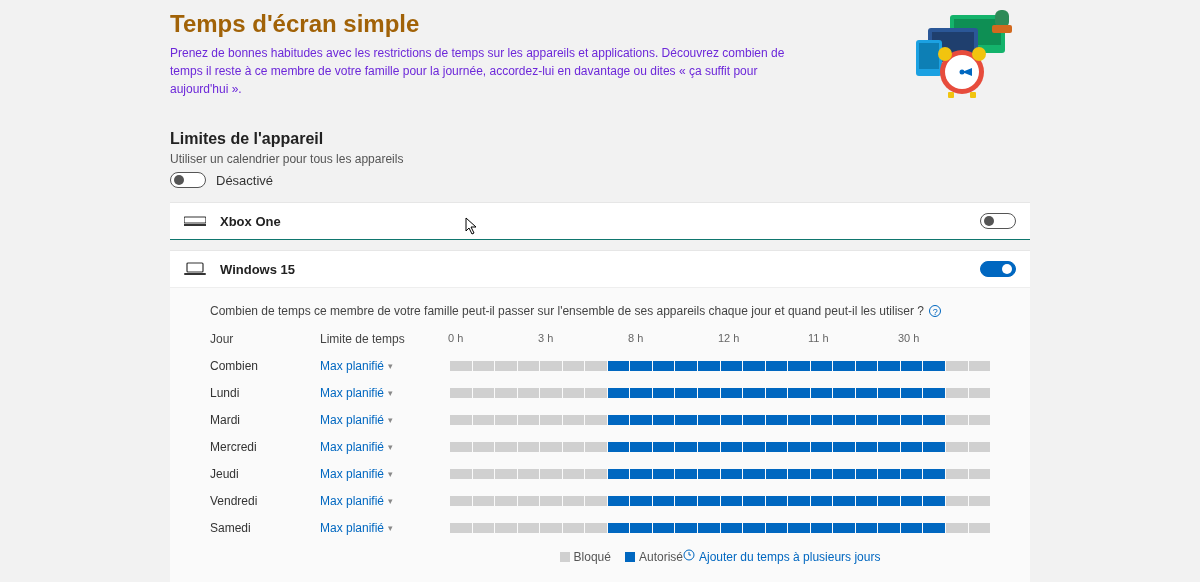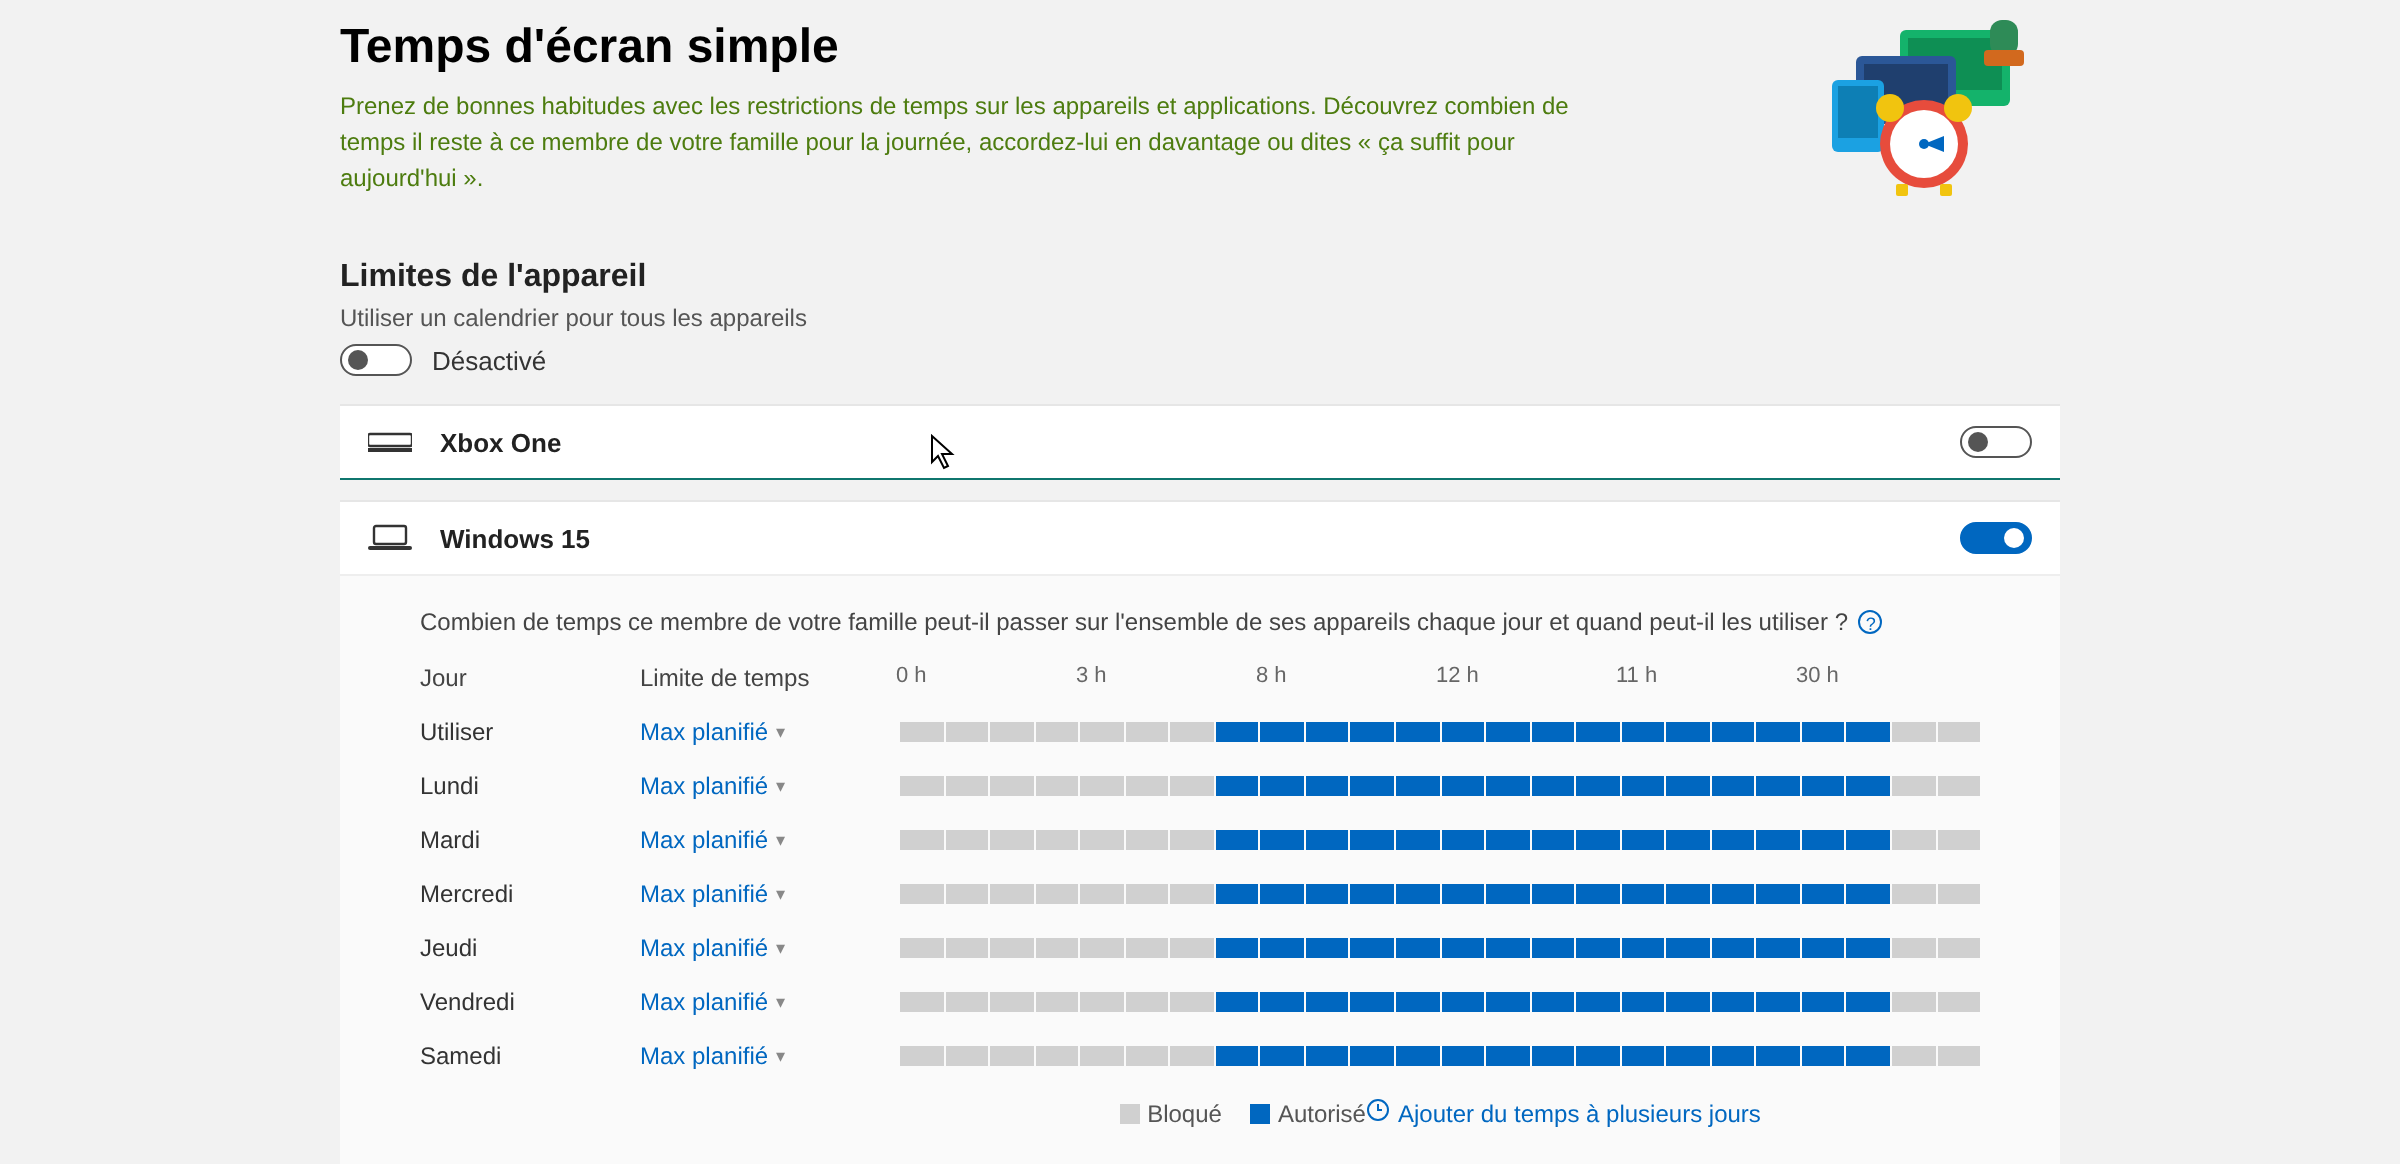--- a/index.html
+++ b/index.html
@@ -14,22 +14,22 @@
     margin: 0 auto;
     padding: 10px 0 40px;
   }
   .header-row {
     display: flex;
     justify-content: space-between;
     align-items: flex-start;
     margin-bottom: 30px;
   }
   .header-left { max-width: 640px; }
-  h1 { font-size: 24px; font-weight: 600; margin-bottom: 6px; color:#000000; }
-  .subtitle { font-size: 12px; color: #4d7c0f; line-height: 1.5; }
+  h1 { font-size: 24px; font-weight: 600; margin-bottom: 6px; color:#a16207; }
+  .subtitle { font-size: 12px; color: #6d28d9; line-height: 1.5; }
   .hero-ill { width: 150px; height: 90px; }
   .section-title { font-size: 16px; font-weight: 600; margin-bottom: 4px; color:#222;}
   .section-sub { font-size: 12px; color: #555; margin-bottom: 6px; }
   .toggle-row { display: flex; align-items: center; gap: 10px; margin-bottom: 14px; }
   .toggle {
     width: 36px; height: 16px; border: 1px solid #555; border-radius: 10px;
     position: relative; background: #fff; cursor: pointer;
   }
   .toggle::after {
     content: ""; position: absolute; width: 10px; height: 10px; border-radius: 50%;
@@ -180,21 +180,21 @@
           <div class="axis-labels" id="axis-labels">
               <span style="left: 0%;">0 h</span>
               <span style="left: 16.6667%;">3 h</span>
               <span style="left: 33.3333%;">8 h</span>
               <span style="left: 50%;">12 h</span>
               <span style="left: 66.6667%;">11 h</span>
               <span style="left: 83.3333%;">30 h</span>
             </div>
         </div>
 
-      <div class="day-name">Utiliser</div>
+      <div class="day-name">Combien</div>
           <div><span class="limit-link">
               <span>Max planifié</span> 
               <span class="chev">▾</span>
             </span></div>
           <div class="bar">
             <div class="seg"></div>
             <div class="seg"></div>
             <div class="seg"></div>
             <div class="seg"></div>
             <div class="seg"></div>

